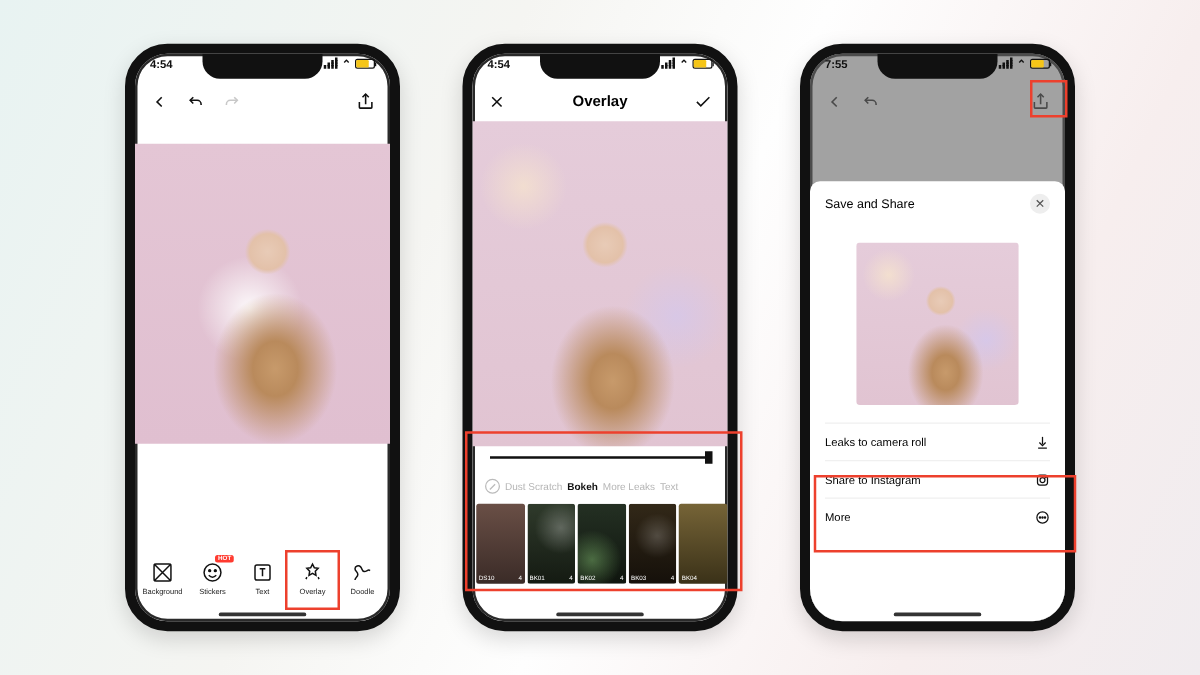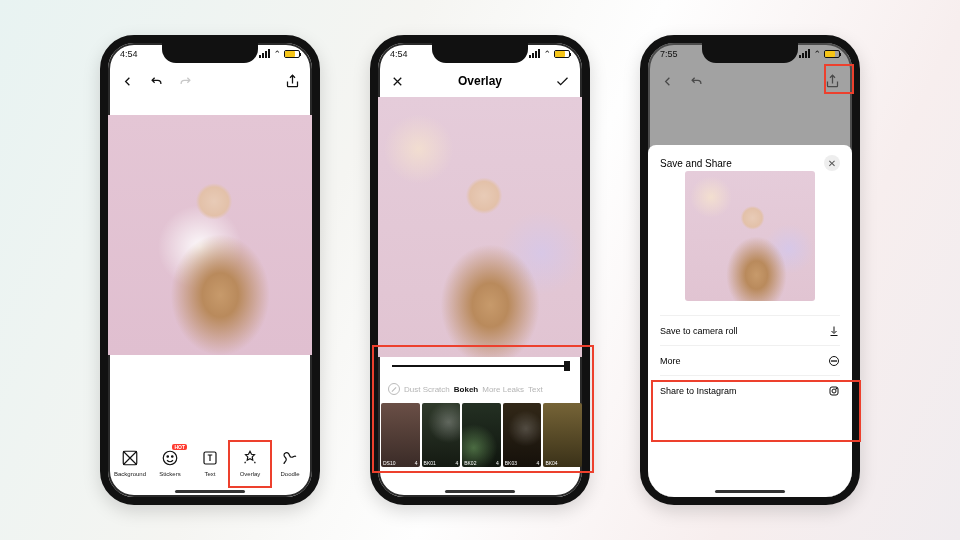--- a/index.html
+++ b/index.html
@@ -22,22 +22,22 @@
     overflow:hidden;
   }
   .notch {
     position:absolute; top:0; left:50%; transform:translateX(-50%);
     width:96px; height:20px; background:#111;
     border-bottom-left-radius:14px; border-bottom-right-radius:14px;
     z-index:10;
   }
   .statusbar {
     position:absolute; top:3px; left:0; right:0; height:16px;
-    display:flex; justify-content:space-between; align-items:center;
-    padding:0 12px; font-size:9px; font-weight:400; color:#111;
+    display:flex; justify-content:space-between; align-items:flex-start;
+    padding:0 12px; font-size:9px; font-weight:700; color:#111;
     z-index:5;
   }
   .status-icons { display:flex; gap:3px; align-items:center;}
   .sig { width:11px; height:8px; display:inline-block; position:relative;}
   .sig::before{content:"";position:absolute;bottom:0;left:0;width:2px;height:3px;background:#111;box-shadow:3px 0 0 #111,3px -2px 0 #111,6px 0 0 #111,6px -2px 0 #111,6px -4px 0 #111,9px 0 0 #111,9px -2px 0 #111,9px -4px 0 #111,9px -6px 0 #111;}
   .wifi{font-size:9px;}
   .battery{width:16px;height:8px;border:1px solid #111;border-radius:2px;position:relative;}
   .battery::after{content:"";position:absolute;right:-2px;top:2px;width:1px;height:3px;background:#111;}
   .battery i{display:block;background:#f5c518;width:70%;height:100%;border-radius:1px;}
 
@@ -96,21 +96,21 @@
   .thumb .lbl{position:absolute;bottom:1px;left:2px;right:2px;font-size:5px;color:#fff;display:flex;justify-content:space-between;}
   .thumb.t0{background:linear-gradient(#6a4f46,#3a2b27);}
   .thumb.t1{background:radial-gradient(circle at 70% 30%,#fff4,transparent 40%),linear-gradient(#2f3a2b,#141a12);}
   .thumb.t2{background:radial-gradient(circle at 30% 70%,#7ab06a88,transparent 45%),linear-gradient(#243023,#0f150e);}
   .thumb.t3{background:radial-gradient(circle at 60% 40%,#fff3,transparent 40%),linear-gradient(#322818,#15100a);}
   .thumb.t4{background:linear-gradient(#766437,#3a3118);}
 
   
   .dim{position:absolute;inset:0;background:rgba(100,100,100,.6);}
   .sheet{position:absolute;left:0;right:0;bottom:0;top:102px;background:#fff;border-top-left-radius:8px;border-top-right-radius:8px;padding:10px 12px 18px;}
-  .sheet .sh-head{display:flex;justify-content:space-between;align-items:center;margin-bottom:0;}
+  .sheet .sh-head{display:flex;justify-content:space-between;align-items:center;margin-bottom:23px;}
   .sheet .sh-head span{font-size:10px;font-weight:500;}
   .sheet .close{width:16px;height:16px;border-radius:50%;background:#eee;display:flex;align-items:center;justify-content:center;font-size:9px;color:#555;}
   .preview{width:130px;height:130px;margin:0 auto 14px;border-radius:3px;}
   .action{display:flex;justify-content:space-between;align-items:center;height:30px;font-size:9px;border-top:1px solid #f0f0f0;}
   .action:first-of-type{border-top:none;}
   .action svg{width:12px;height:12px;}
 
   
   .annot{position:absolute;border:2px solid #ed402d;pointer-events:none;}
 
@@ -316,44 +316,44 @@
     </div>
 
     <div class="sheet">
       <div class="sh-head">
         <span>Save and Share</span>
         <span class="close">✕</span>
       </div>
       <div class="preview thumb-photo"></div>
 
       <div class="action">
-        <span>Save to camera roll</span>
+        <span>Leaks to camera roll</span>
         <svg viewBox="0 0 24 24" fill="none" stroke="#111" stroke-width="2">
               <path d="M12 3v12"></path>
               <path d="M7 12l5 5 5-5"></path>
               <path d="M5 21h14"></path>
+            </svg>
+      </div>
+      <div class="action">
+        <span>Share to Instagram</span>
+        <svg viewBox="0 0 24 24" fill="none" stroke="#111" stroke-width="2">
+              <rect x="4" y="4" width="16" height="16" rx="4"></rect>
+              <circle cx="12" cy="12" r="4"></circle>
+              <circle cx="17" cy="7" r="1" fill="#111"></circle>
             </svg>
       </div>
       <div class="action">
         <span>More</span>
         <svg viewBox="0 0 24 24" fill="none" stroke="#111" stroke-width="2">
               <circle cx="12" cy="12" r="9"></circle>
               <circle cx="8" cy="12" r="1" fill="#111"></circle>
               <circle cx="12" cy="12" r="1" fill="#111"></circle>
               <circle cx="16" cy="12" r="1" fill="#111"></circle>
             </svg>
       </div>
-      <div class="action">
-        <span>Share to Instagram</span>
-        <svg viewBox="0 0 24 24" fill="none" stroke="#111" stroke-width="2">
-              <rect x="4" y="4" width="16" height="16" rx="4"></rect>
-              <circle cx="12" cy="12" r="4"></circle>
-              <circle cx="17" cy="7" r="1" fill="#111"></circle>
-            </svg>
-      </div>
     </div>
 
     <div class="home-ind" style="z-index:3"></div>
   </div>
 </div>
 
 <div class="annot" style="left:228px;top:440px;width:44px;height:48px"></div>
 <div class="annot" style="left:372px;top:345px;width:222px;height:128px"></div>
 <div class="annot" style="left:824px;top:64px;width:30px;height:30px"></div>
 <div class="annot" style="left:651px;top:380px;width:210px;height:62px"></div>

